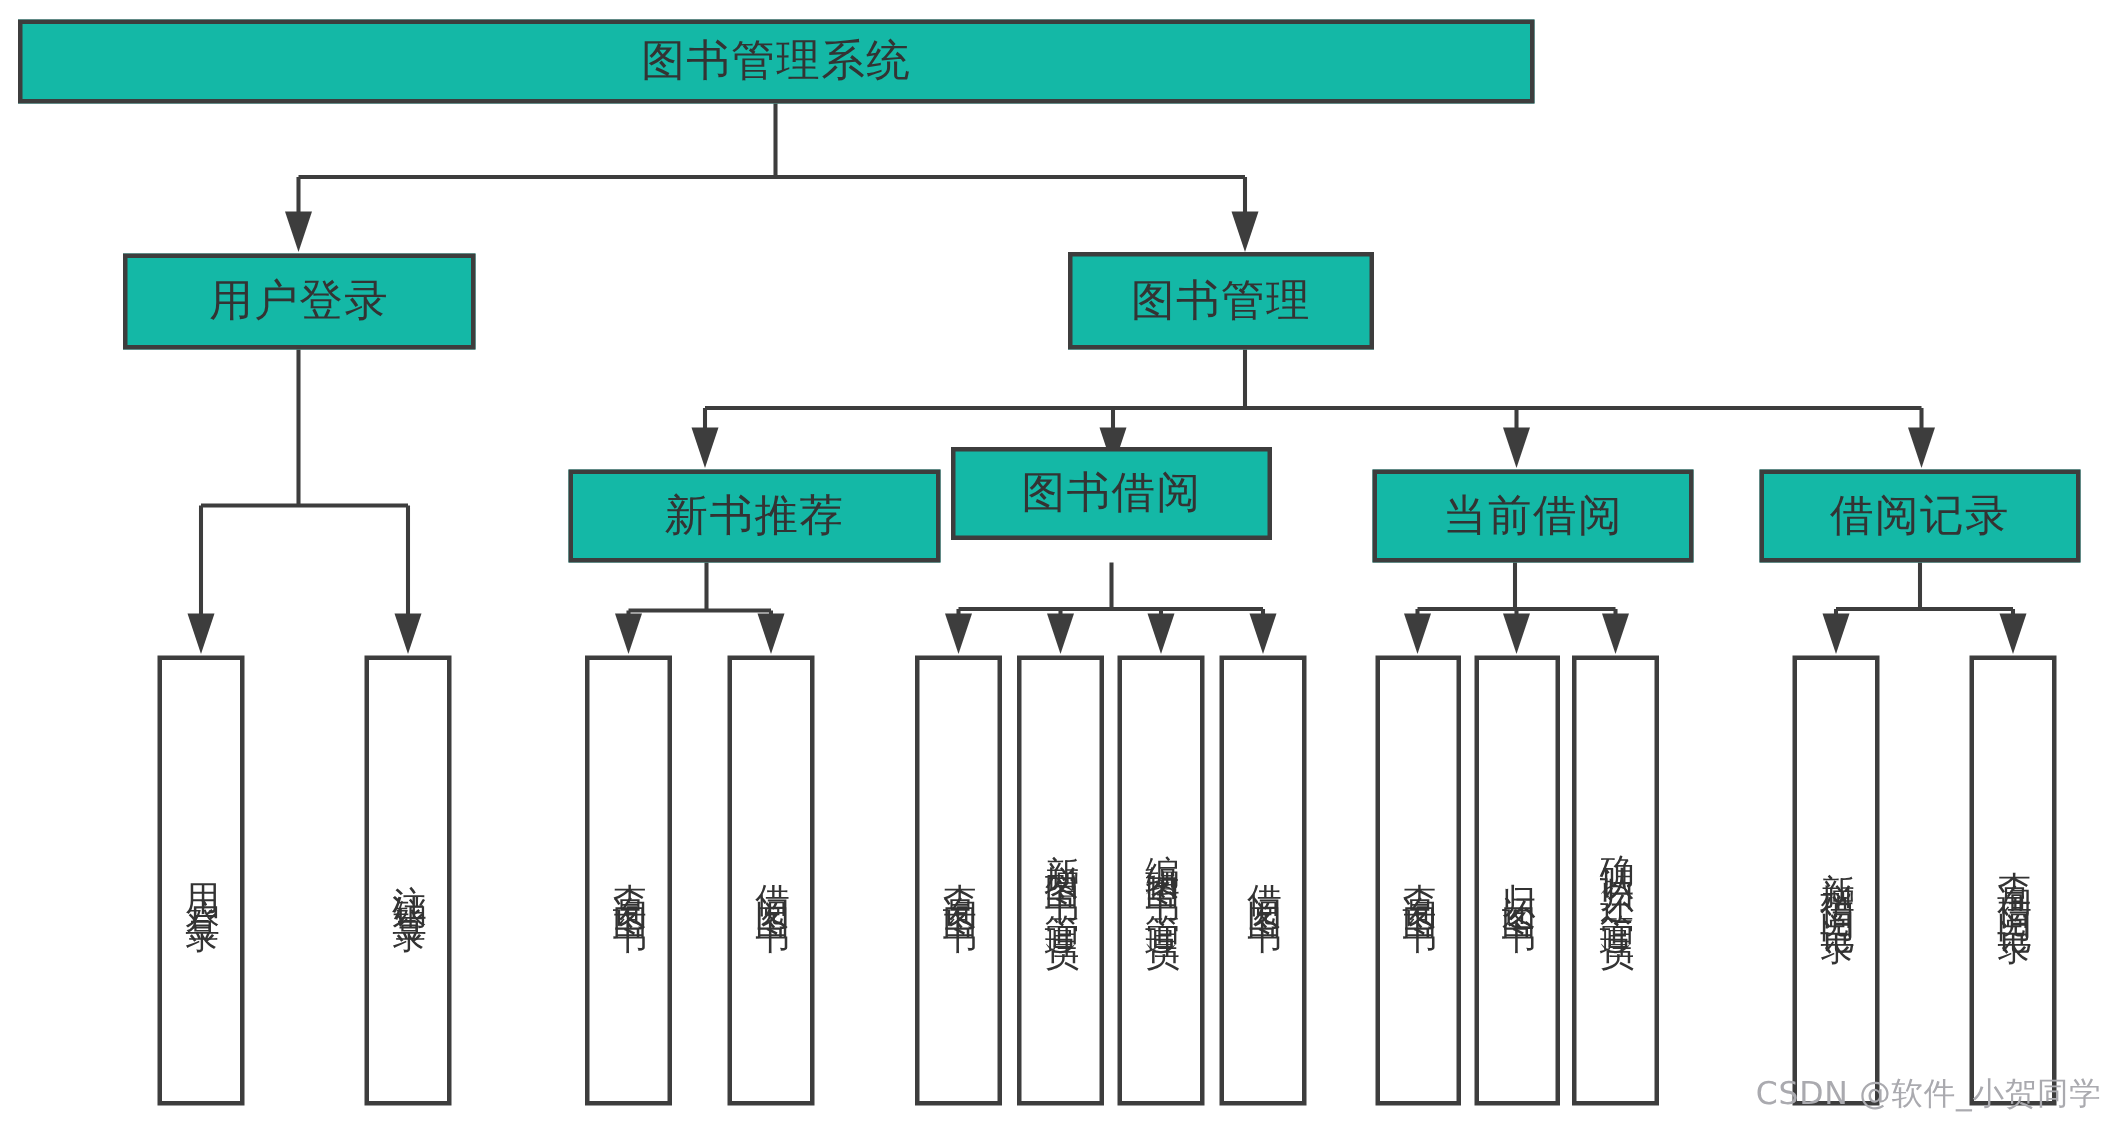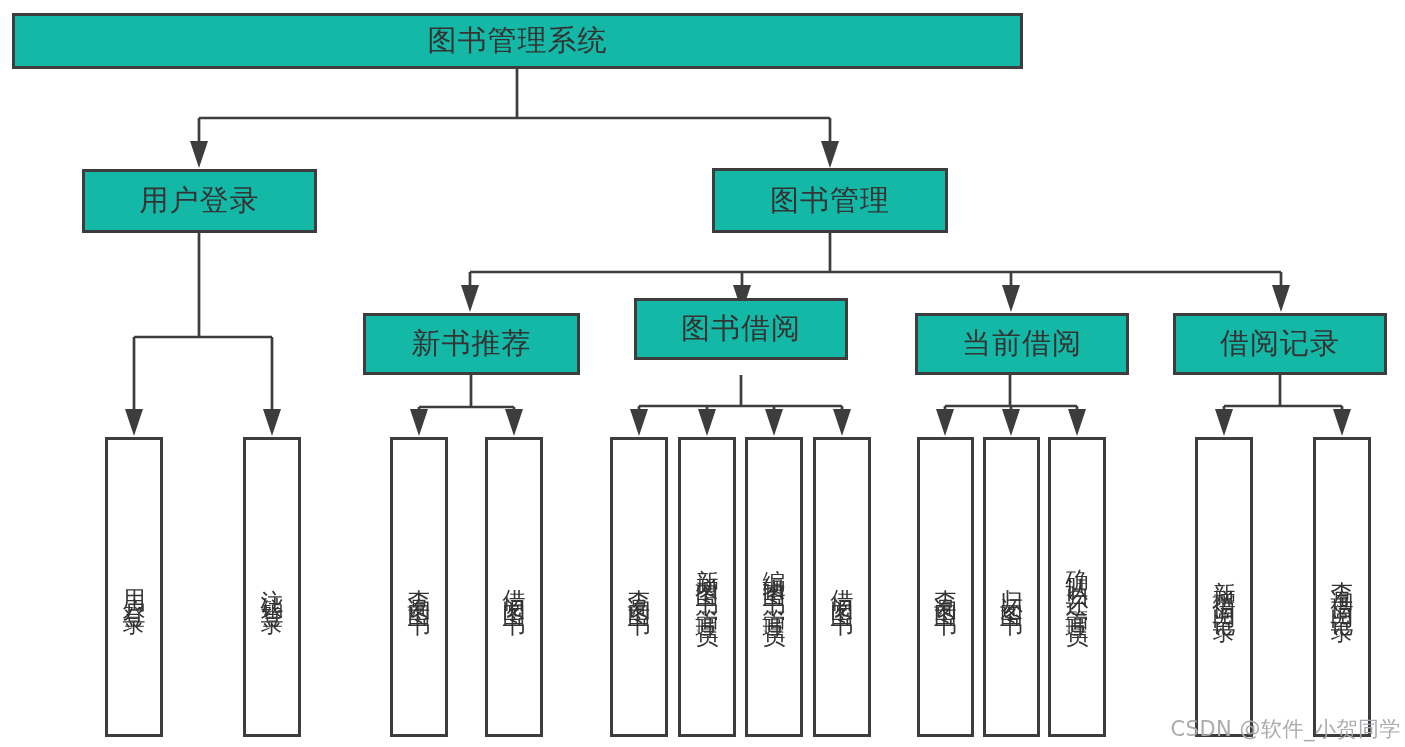--- a/index.html
+++ b/index.html
@@ -100,25 +100,25 @@
     </g>
   </svg>
 
   <div class="hbox" style="left:12px; top:13px; width:1011px; height:56px;">
     <span>图书管理系统</span>
   </div>
 
   <div class="hbox" style="left:82px; top:169px; width:235px; height:64px;">
     <span>用户登录</span>
   </div>
-  <div class="hbox" style="left:712px; top:168px; width:236px; height:65px;text-align:center;">
+  <div class="hbox" style="left:712px; top:168px; width:204px; height:65px;text-align:center;">
     <span>图书管理</span>
   </div>
 
-  <div class="hbox" style="left:363px; top:313px; width:217px; height:62px;">
+  <div class="hbox" style="left:379px; top:313px; width:248px; height:62px;">
     <span>新书推荐</span>
   </div>
   <div class="hbox" style="left:634px; top:298px; width:214px; height:62px;">
     <span>图书借阅</span>
   </div>
   <div class="hbox" style="left:903px; top:313px; width:214px; height:62px;margin-left:12px;">
     <span>当前借阅</span>
   </div>
   <div class="hbox" style="left:1173px; top:313px; width:214px; height:62px;">
     <span>借阅记录</span>

